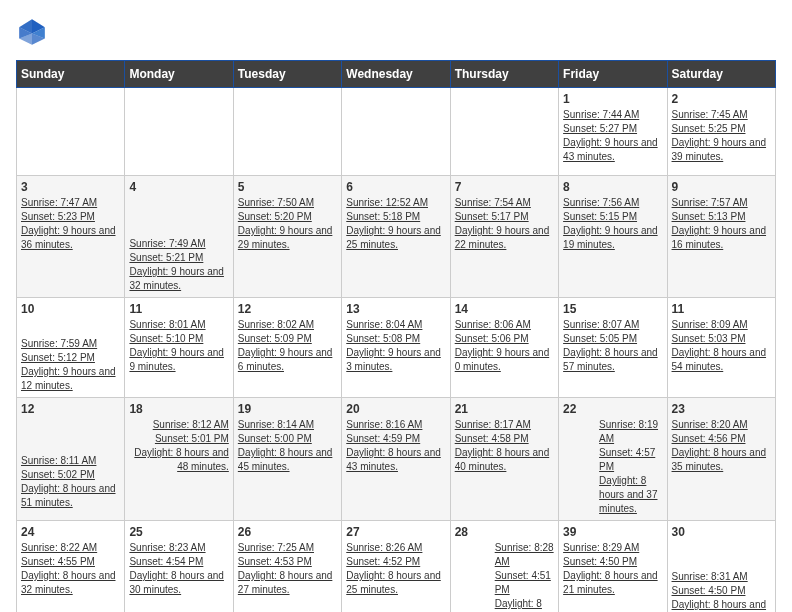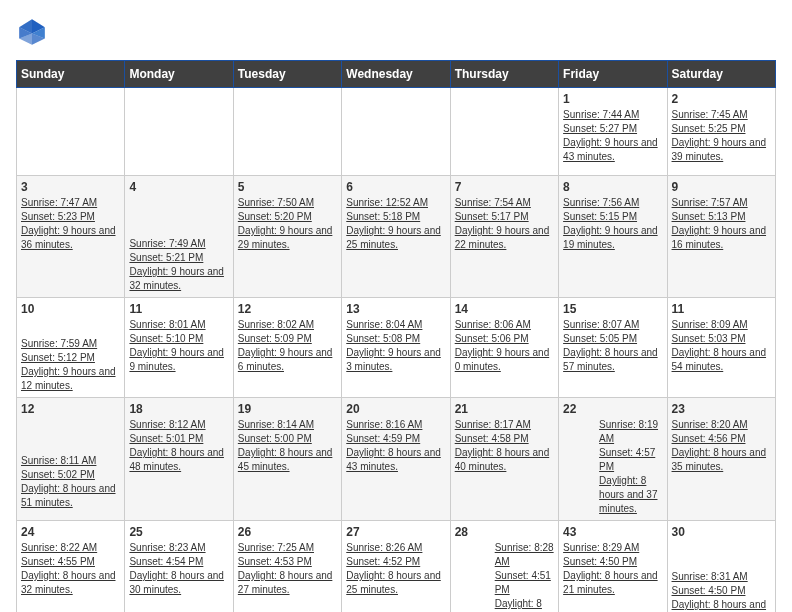--- a/index.html
+++ b/index.html
@@ -233,21 +233,21 @@
       </tr>
       <tr>
         <td>
           <span class="day-number">12</span>
           <div class="day-info" style="white-space: pre-line; margin-top: 38px;">Sunrise: 8:11 AM
 Sunset: 5:02 PM
 Daylight: 8 hours and 51 minutes.</div>
         </td>
         <td>
           <span class="day-number">18</span>
-          <div class="day-info" style="white-space: pre-line;">Sunrise: 8:12 AM
+          <div class="day-info" style="white-space: pre-line; text-align: right;">Sunrise: 8:12 AM
 Sunset: 5:01 PM
 Daylight: 8 hours and 48 minutes.</div>
         </td>
         <td>
           <span class="day-number">19</span>
           <div class="day-info" style="white-space: pre-line;">Sunrise: 8:14 AM
 Sunset: 5:00 PM
 Daylight: 8 hours and 45 minutes.</div>
         </td>
         <td>
@@ -300,21 +300,21 @@
 Sunset: 4:52 PM
 Daylight: 8 hours and 25 minutes.</div>
         </td>
         <td>
           <span class="day-number">28</span>
           <div class="day-info" style="white-space: pre-line; margin-left: 40px;">Sunrise: 8:28 AM
 Sunset: 4:51 PM
 Daylight: 8 hours and 23 minutes.</div>
         </td>
         <td>
-          <span class="day-number">43</span>
+          <span class="day-number">39</span>
           <div class="day-info" style="white-space: pre-line;">Sunrise: 8:29 AM
 Sunset: 4:50 PM
 Daylight: 8 hours and 21 minutes.</div>
         </td>
         <td>
           <span class="day-number">30</span>
           <div class="day-info" style="white-space: pre-line; margin-top: 31px;">Sunrise: 8:31 AM
 Sunset: 4:50 PM
 Daylight: 8 hours and 18 minutes.</div>
         </td>

